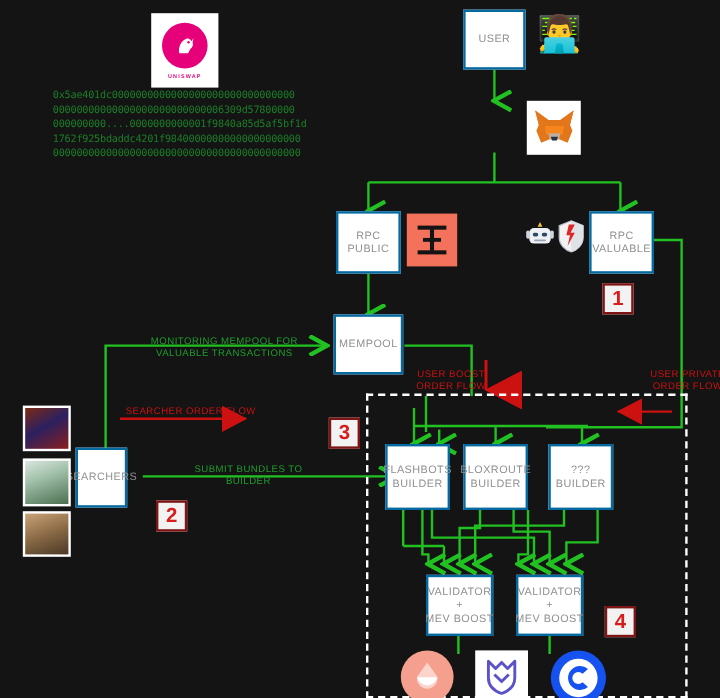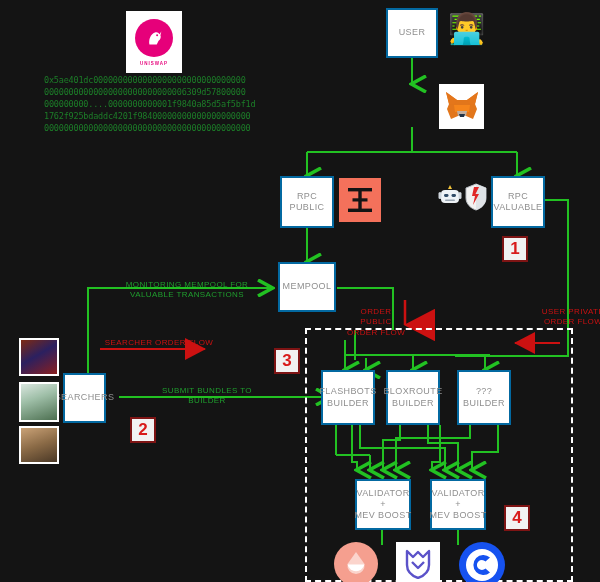--- a/index.html
+++ b/index.html
@@ -261,17 +261,17 @@
   <div class="badge" style="left:504px;top:505px;">
     <span>4</span>
   </div>
 
   <div class="lbl green" style="left:104px;top:264px;width:166px;">MONITORING MEMPOOL FOR VALUABLE TRANSACTIONS</div>
 
   <div class="lbl red" style="left:104px;top:338px;width:110px;">SEARCHER ORDER FLOW</div>
 
   <div class="lbl green" style="left:157px;top:370px;width:100px;">SUBMIT BUNDLES TO BUILDER</div>
 
-  <div class="lbl red" style="left:344px;top:307px;width:64px;">ORDER PUBLIC ORDER FLOW</div>
+  <div class="lbl red" style="left:344px;top:307px;width:64px;">USER BOOST ORDER FLOW</div>
 
   <div class="lbl red" style="left:500px;top:307px;width:72px;margin-left:37px;">USER PRIVATE ORDER FLOW</div>
 
 </div>
 
 </body></html>

